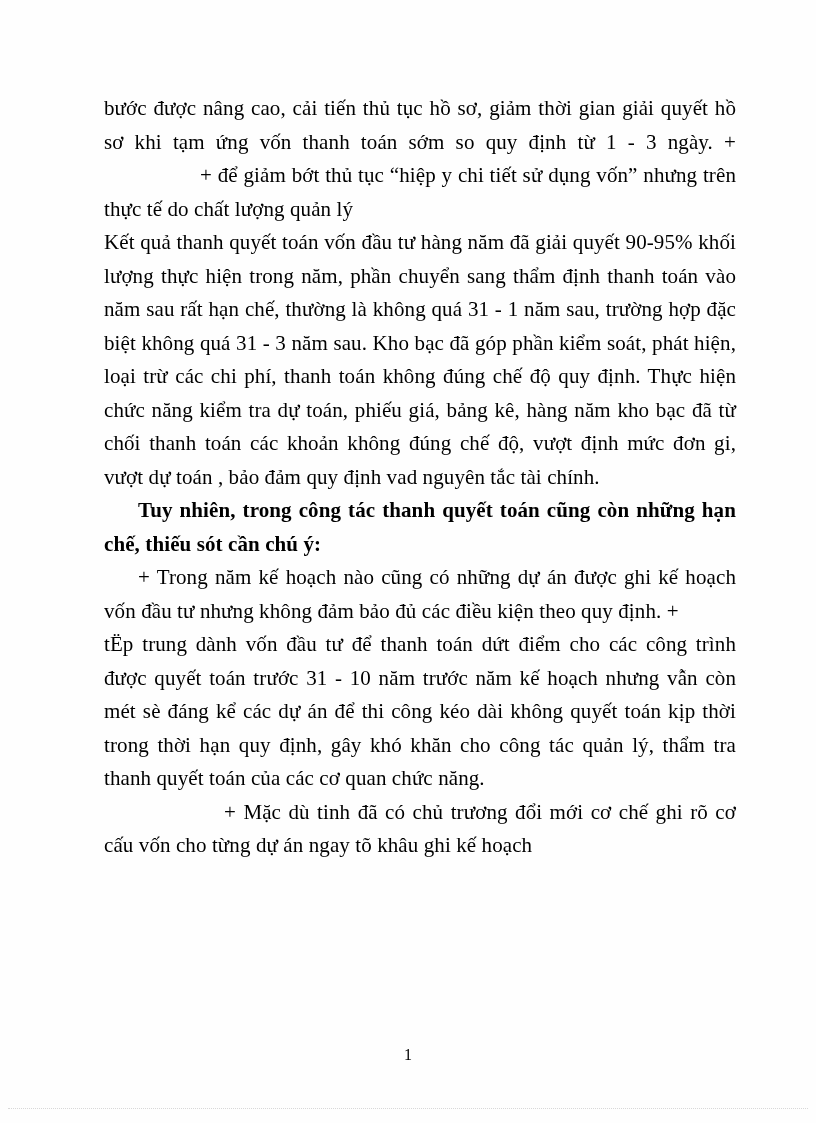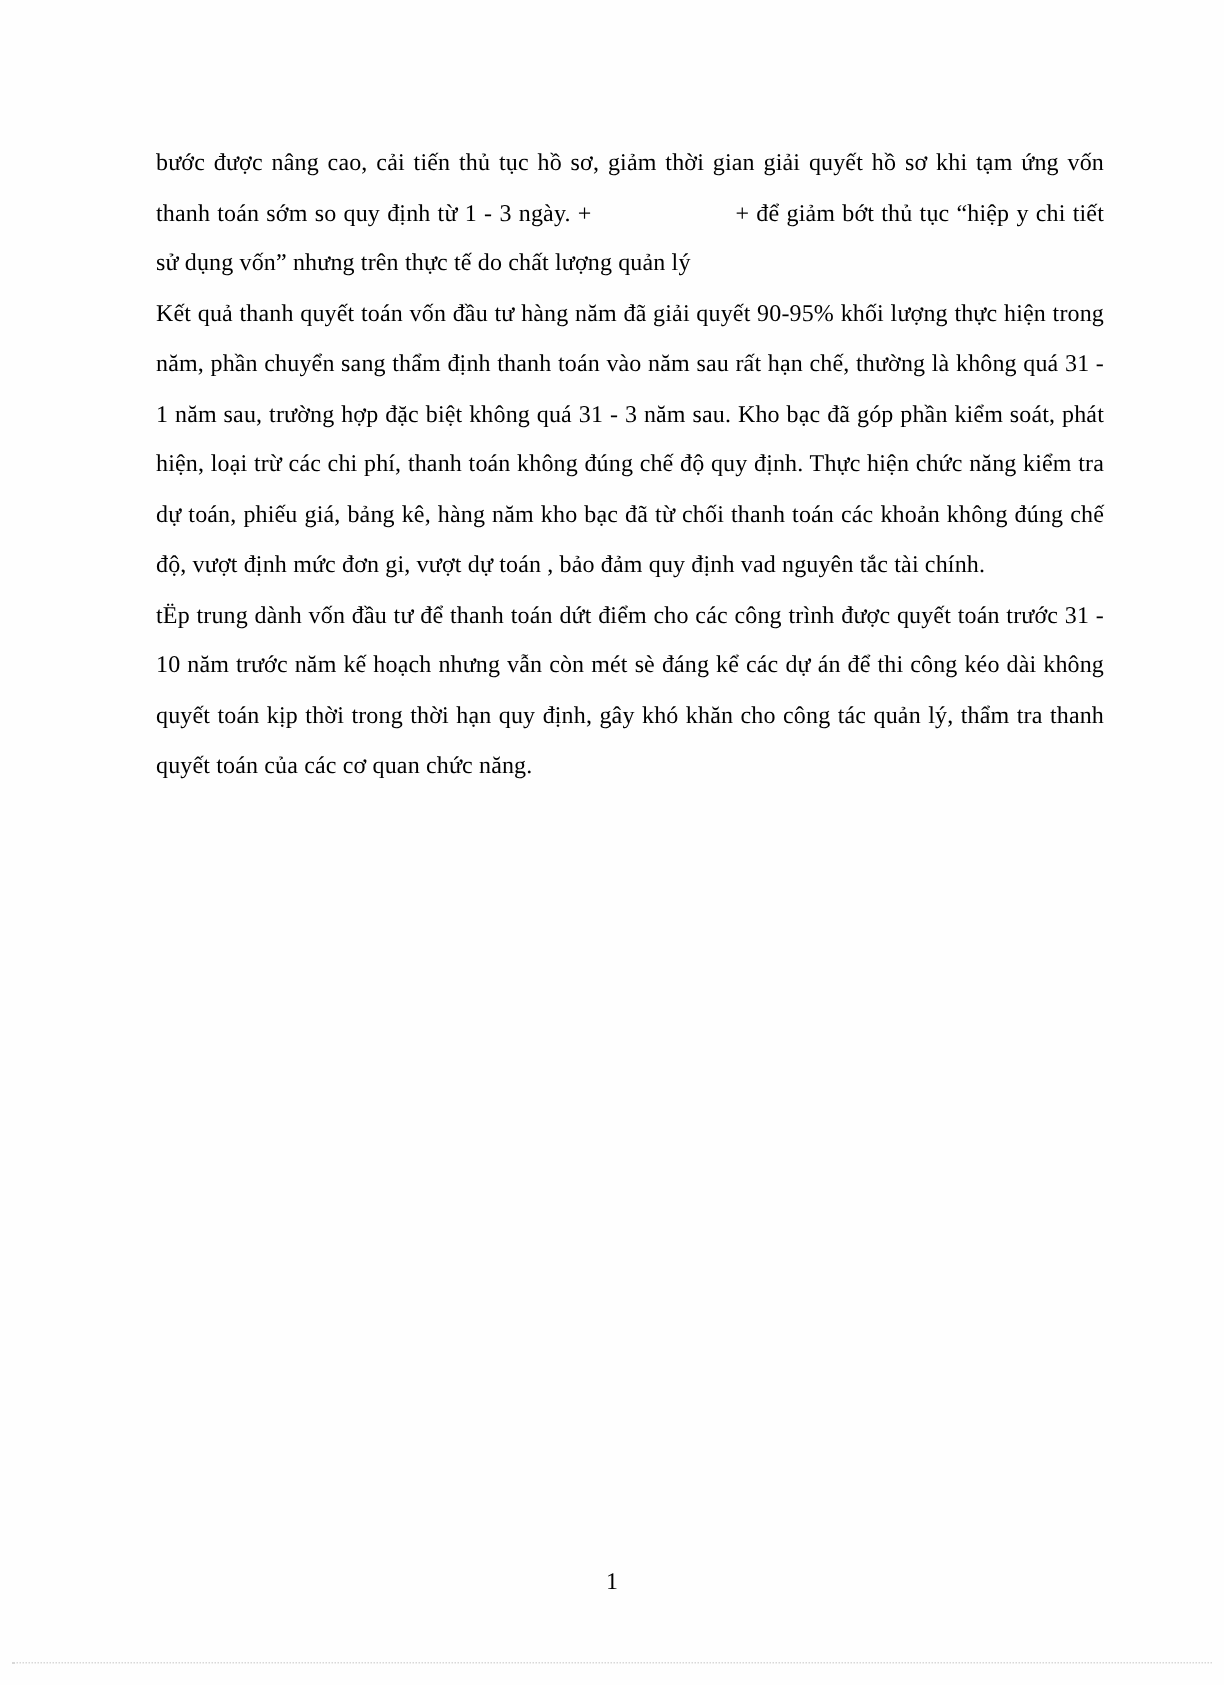--- a/index.html
+++ b/index.html
@@ -24,21 +24,21 @@
     background: #fefefe;
   }
   .content {
     position: absolute;
     left: 104px;
     top: 92px;
     width: 632px;
   }
   p {
     margin: 0 0 0 0;
-    font-size: 16px;
+    font-size: 21px;
     line-height: 33.5px;
     text-align: justify;
     text-justify: inter-word;
     letter-spacing: 0.1px;
   }
   p.indent {
     text-indent: 34px;
   }
   p.indent-big {
     text-indent: 76px;
@@ -80,23 +80,26 @@
 <div class="page">
   <div class="content">
 
     <p class="para">
       <span>bước được nâng cao, cải tiến thủ tục hồ sơ, giảm thời gian giải quyết hồ sơ khi tạm ứng vốn thanh toán sớm so quy định từ 1 - 3 ngày. +</span><span class="spacer-gap"></span><span>+ để giảm bớt thủ tục “hiệp y chi tiết sử dụng vốn” nhưng trên thực tế do chất lượng quản lý</span>
     </p>
 
     <p class="para">Kết quả thanh quyết toán vốn đầu tư hàng năm đã giải quyết 90-95% khối lượng thực hiện trong năm, phần chuyển sang thẩm định thanh toán vào năm sau rất hạn chế, thường là không quá 31 - 1 năm sau, trường hợp đặc biệt không quá 31 - 3 năm sau. Kho bạc đã góp phần kiểm soát, phát hiện, loại trừ các chi phí, thanh toán không đúng chế độ quy định. Thực hiện chức năng kiểm tra dự toán, phiếu giá, bảng kê, hàng năm kho bạc đã từ chối thanh toán các khoản không đúng chế độ, vượt định mức đơn gi, vượt dự toán , bảo đảm quy định vad nguyên tắc tài chính.</p>
 
 
+    <p class="para indent bold">Tuy nhiên, trong công tác thanh quyết toán cũng còn những hạn chế, thiếu sót cần chú ý:</p>
 
+    <p class="para indent">+ Trong năm kế hoạch nào cũng có những dự án được ghi kế hoạch vốn đầu tư nhưng không đảm bảo đủ các điều kiện theo quy định. +</p>
 
 
     <p class="para">tËp trung dành vốn đầu tư để thanh toán dứt điểm cho các công trình được quyết toán trước 31 - 10 năm trước năm kế hoạch nhưng vẫn còn mét sè đáng kể các dự án để thi công kéo dài không quyết toán kịp thời trong thời hạn quy định, gây khó khăn cho công tác quản lý, thẩm tra thanh quyết toán của các cơ quan chức năng.</p>
 
+    <p class="para indent-bigger">+ Mặc dù tinh đã có chủ trương đổi mới cơ chế ghi rõ cơ cấu vốn cho từng dự án ngay tõ khâu ghi kế hoạch</p>
 
   </div>
 
   <div class="page-number">1</div>
   <div class="footer-rule"></div>
 </div>
 
 </body></html>

